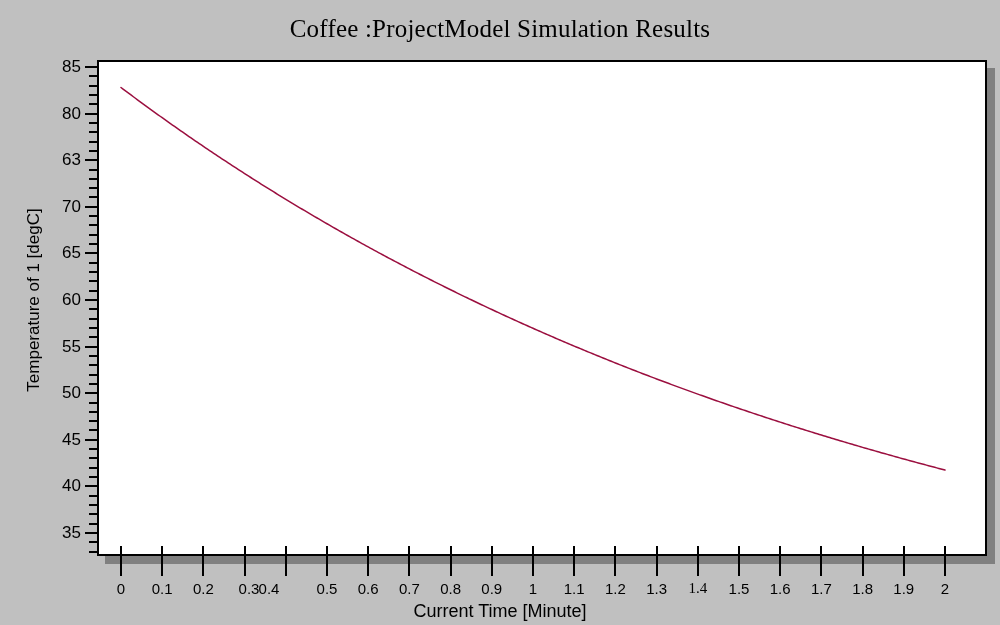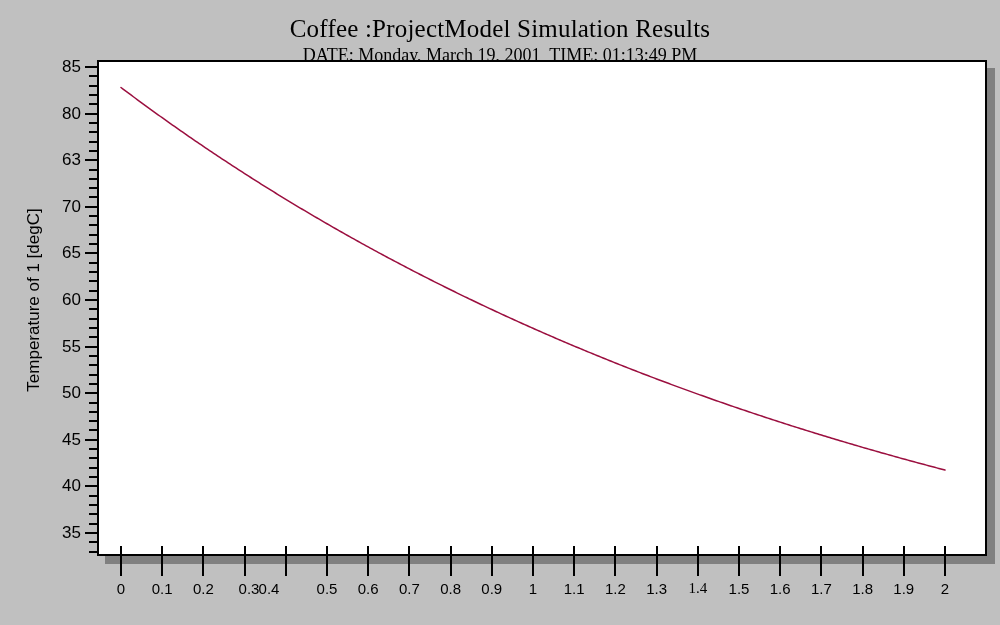--- a/index.html
+++ b/index.html
@@ -147,21 +147,20 @@
     white-space: nowrap;
   }
 </style>
 </head>
 <body>
 
 <div id="root">
 
   <div class="title-block">
     <div class="main-title">Coffee :ProjectModel Simulation Results</div>
-    <div class="sub-title">DATE: Monday, March 19, 2001  TIME: 01:13:49 PM</div>
   </div>
 
   <div class="plot-shadow"></div>
 
   <div class="plot-frame">
     <div class="plot-inner">
       <svg class="plot-svg" id="curve-svg" width="886" height="492" viewBox="0 0 886 492">
           <path d="M 22.00 25.50 L 24.06 27.05 L 26.12 28.60 L 28.18 30.14 L 30.24 31.68 L 32.30 33.21 L 34.36 34.74 L 36.42 36.26 L 38.48 37.78 L 40.54 39.30 L 42.60 40.81 L 44.66 42.32 L 46.72 43.82 L 48.78 45.32 L 50.84 46.82 L 52.90 48.31 L 54.96 49.80 L 57.02 51.29 L 59.08 52.77 L 61.14 54.24 L 63.20 55.72 L 65.26 57.19 L 67.32 58.65 L 69.38 60.11 L 71.44 61.57 L 73.50 63.02 L 75.56 64.47 L 77.62 65.92 L 79.68 67.36 L 81.74 68.80 L 83.80 70.23 L 85.86 71.66 L 87.92 73.09 L 89.98 74.51 L 92.04 75.93 L 94.10 77.35 L 96.16 78.76 L 98.22 80.17 L 100.28 81.57 L 102.34 82.97 L 104.40 84.37 L 106.46 85.76 L 108.52 87.15 L 110.58 88.54 L 112.64 89.92 L 114.70 91.30 L 116.76 92.67 L 118.82 94.05 L 120.88 95.41 L 122.94 96.78 L 125.00 98.14 L 127.06 99.49 L 129.12 100.85 L 131.18 102.20 L 133.24 103.54 L 135.30 104.89 L 137.36 106.22 L 139.42 107.56 L 141.48 108.89 L 143.54 110.22 L 145.60 111.54 L 147.66 112.87 L 149.72 114.18 L 151.78 115.50 L 153.84 116.81 L 155.90 118.12 L 157.96 119.42 L 160.02 120.72 L 162.08 122.02 L 164.14 123.31 L 166.20 124.60 L 168.26 125.89 L 170.32 127.17 L 172.38 128.45 L 174.44 129.73 L 176.50 131.00 L 178.56 132.27 L 180.62 133.54 L 182.68 134.80 L 184.74 136.06 L 186.80 137.32 L 188.86 138.57 L 190.92 139.82 L 192.98 141.07 L 195.04 142.31 L 197.10 143.55 L 199.16 144.79 L 201.22 146.02 L 203.28 147.25 L 205.34 148.48 L 207.40 149.70 L 209.46 150.92 L 211.52 152.14 L 213.58 153.35 L 215.64 154.56 L 217.70 155.77 L 219.76 156.97 L 221.82 158.17 L 223.88 159.37 L 225.94 160.57 L 228.00 161.76 L 230.06 162.95 L 232.12 164.13 L 234.18 165.31 L 236.24 166.49 L 238.30 167.67 L 240.36 168.84 L 242.42 170.01 L 244.48 171.18 L 246.54 172.34 L 248.60 173.50 L 250.66 174.66 L 252.72 175.81 L 254.78 176.96 L 256.84 178.11 L 258.90 179.26 L 260.96 180.40 L 263.02 181.54 L 265.08 182.67 L 267.14 183.81 L 269.20 184.94 L 271.26 186.06 L 273.32 187.19 L 275.38 188.31 L 277.44 189.43 L 279.50 190.54 L 281.56 191.65 L 283.62 192.76 L 285.68 193.87 L 287.74 194.97 L 289.80 196.07 L 291.86 197.17 L 293.92 198.27 L 295.98 199.36 L 298.04 200.45 L 300.10 201.53 L 302.16 202.62 L 304.22 203.70 L 306.28 204.77 L 308.34 205.85 L 310.40 206.92 L 312.46 207.99 L 314.52 209.05 L 316.58 210.12 L 318.64 211.18 L 320.70 212.24 L 322.76 213.29 L 324.82 214.34 L 326.88 215.39 L 328.94 216.44 L 331.00 217.48 L 333.06 218.52 L 335.12 219.56 L 337.18 220.60 L 339.24 221.63 L 341.30 222.66 L 343.36 223.69 L 345.42 224.71 L 347.48 225.73 L 349.54 226.75 L 351.60 227.77 L 353.66 228.78 L 355.72 229.79 L 357.78 230.80 L 359.84 231.81 L 361.90 232.81 L 363.96 233.81 L 366.02 234.81 L 368.08 235.80 L 370.14 236.80 L 372.20 237.79 L 374.26 238.77 L 376.32 239.76 L 378.38 240.74 L 380.44 241.72 L 382.50 242.70 L 384.56 243.67 L 386.62 244.64 L 388.68 245.61 L 390.74 246.58 L 392.80 247.54 L 394.86 248.50 L 396.92 249.46 L 398.98 250.42 L 401.04 251.37 L 403.10 252.32 L 405.16 253.27 L 407.22 254.22 L 409.28 255.16 L 411.34 256.10 L 413.40 257.04 L 415.46 257.98 L 417.52 258.91 L 419.58 259.84 L 421.64 260.77 L 423.70 261.70 L 425.76 262.62 L 427.82 263.54 L 429.88 264.46 L 431.94 265.38 L 434.00 266.29 L 436.06 267.20 L 438.12 268.11 L 440.18 269.02 L 442.24 269.92 L 444.30 270.83 L 446.36 271.73 L 448.42 272.62 L 450.48 273.52 L 452.54 274.41 L 454.60 275.30 L 456.66 276.19 L 458.72 277.07 L 460.78 277.96 L 462.84 278.84 L 464.90 279.72 L 466.96 280.59 L 469.02 281.47 L 471.08 282.34 L 473.14 283.21 L 475.20 284.08 L 477.26 284.94 L 479.32 285.80 L 481.38 286.66 L 483.44 287.52 L 485.50 288.38 L 487.56 289.23 L 489.62 290.08 L 491.68 290.93 L 493.74 291.78 L 495.80 292.62 L 497.86 293.46 L 499.92 294.30 L 501.98 295.14 L 504.04 295.97 L 506.10 296.81 L 508.16 297.64 L 510.22 298.47 L 512.28 299.29 L 514.34 300.12 L 516.40 300.94 L 518.46 301.76 L 520.52 302.58 L 522.58 303.39 L 524.64 304.21 L 526.70 305.02 L 528.76 305.83 L 530.82 306.64 L 532.88 307.44 L 534.94 308.24 L 537.00 309.04 L 539.06 309.84 L 541.12 310.64 L 543.18 311.43 L 545.24 312.23 L 547.30 313.02 L 549.36 313.80 L 551.42 314.59 L 553.48 315.37 L 555.54 316.16 L 557.60 316.94 L 559.66 317.71 L 561.72 318.49 L 563.78 319.26 L 565.84 320.03 L 567.90 320.80 L 569.96 321.57 L 572.02 322.34 L 574.08 323.10 L 576.14 323.86 L 578.20 324.62 L 580.26 325.38 L 582.32 326.13 L 584.38 326.89 L 586.44 327.64 L 588.50 328.39 L 590.56 329.14 L 592.62 329.88 L 594.68 330.62 L 596.74 331.37 L 598.80 332.11 L 600.86 332.84 L 602.92 333.58 L 604.98 334.31 L 607.04 335.04 L 609.10 335.77 L 611.16 336.50 L 613.22 337.23 L 615.28 337.95 L 617.34 338.67 L 619.40 339.39 L 621.46 340.11 L 623.52 340.83 L 625.58 341.54 L 627.64 342.26 L 629.70 342.97 L 631.76 343.67 L 633.82 344.38 L 635.88 345.09 L 637.94 345.79 L 640.00 346.49 L 642.06 347.19 L 644.12 347.89 L 646.18 348.58 L 648.24 349.28 L 650.30 349.97 L 652.36 350.66 L 654.42 351.35 L 656.48 352.04 L 658.54 352.72 L 660.60 353.40 L 662.66 354.08 L 664.72 354.76 L 666.78 355.44 L 668.84 356.12 L 670.90 356.79 L 672.96 357.46 L 675.02 358.13 L 677.08 358.80 L 679.14 359.47 L 681.20 360.13 L 683.26 360.80 L 685.32 361.46 L 687.38 362.12 L 689.44 362.78 L 691.50 363.43 L 693.56 364.09 L 695.62 364.74 L 697.68 365.39 L 699.74 366.04 L 701.80 366.69 L 703.86 367.34 L 705.92 367.98 L 707.98 368.62 L 710.04 369.26 L 712.10 369.90 L 714.16 370.54 L 716.22 371.18 L 718.28 371.81 L 720.34 372.44 L 722.40 373.07 L 724.46 373.70 L 726.52 374.33 L 728.58 374.96 L 730.64 375.58 L 732.70 376.20 L 734.76 376.82 L 736.82 377.44 L 738.88 378.06 L 740.94 378.68 L 743.00 379.29 L 745.06 379.90 L 747.12 380.51 L 749.18 381.12 L 751.24 381.73 L 753.30 382.34 L 755.36 382.94 L 757.42 383.55 L 759.48 384.15 L 761.54 384.75 L 763.60 385.35 L 765.66 385.94 L 767.72 386.54 L 769.78 387.13 L 771.84 387.72 L 773.90 388.31 L 775.96 388.90 L 778.02 389.49 L 780.08 390.07 L 782.14 390.66 L 784.20 391.24 L 786.26 391.82 L 788.32 392.40 L 790.38 392.98 L 792.44 393.56 L 794.50 394.13 L 796.56 394.71 L 798.62 395.28 L 800.68 395.85 L 802.74 396.42 L 804.80 396.98 L 806.86 397.55 L 808.92 398.11 L 810.98 398.68 L 813.04 399.24 L 815.10 399.80 L 817.16 400.36 L 819.22 400.91 L 821.28 401.47 L 823.34 402.02 L 825.40 402.58 L 827.46 403.13 L 829.52 403.68 L 831.58 404.22 L 833.64 404.77 L 835.70 405.32 L 837.76 405.86 L 839.82 406.40 L 841.88 406.94 L 843.94 407.48 L 846.00 408.02" fill="none" stroke="#9b0f3f" stroke-width="1.5" stroke-linecap="round" stroke-linejoin="round"></path>
         </svg>
     </div>
@@ -272,14 +271,15 @@
       <div class="x-label" style="left: 780.2px;">1.6</div>
       <div class="x-tick" style="left: 820.4px;"></div>
       <div class="x-label" style="left: 821.4px;">1.7</div>
       <div class="x-tick" style="left: 861.6px;"></div>
       <div class="x-label" style="left: 862.6px;">1.8</div>
       <div class="x-tick" style="left: 902.8px;"></div>
       <div class="x-label" style="left: 903.8px;">1.9</div>
       <div class="x-tick" style="left: 944px;"></div>
       <div class="x-label" style="left: 945px;">2</div>
     </div>
+  <div class="x-axis-title">Current Time [Minute]</div>
 
 </div>
 
 </body></html>

